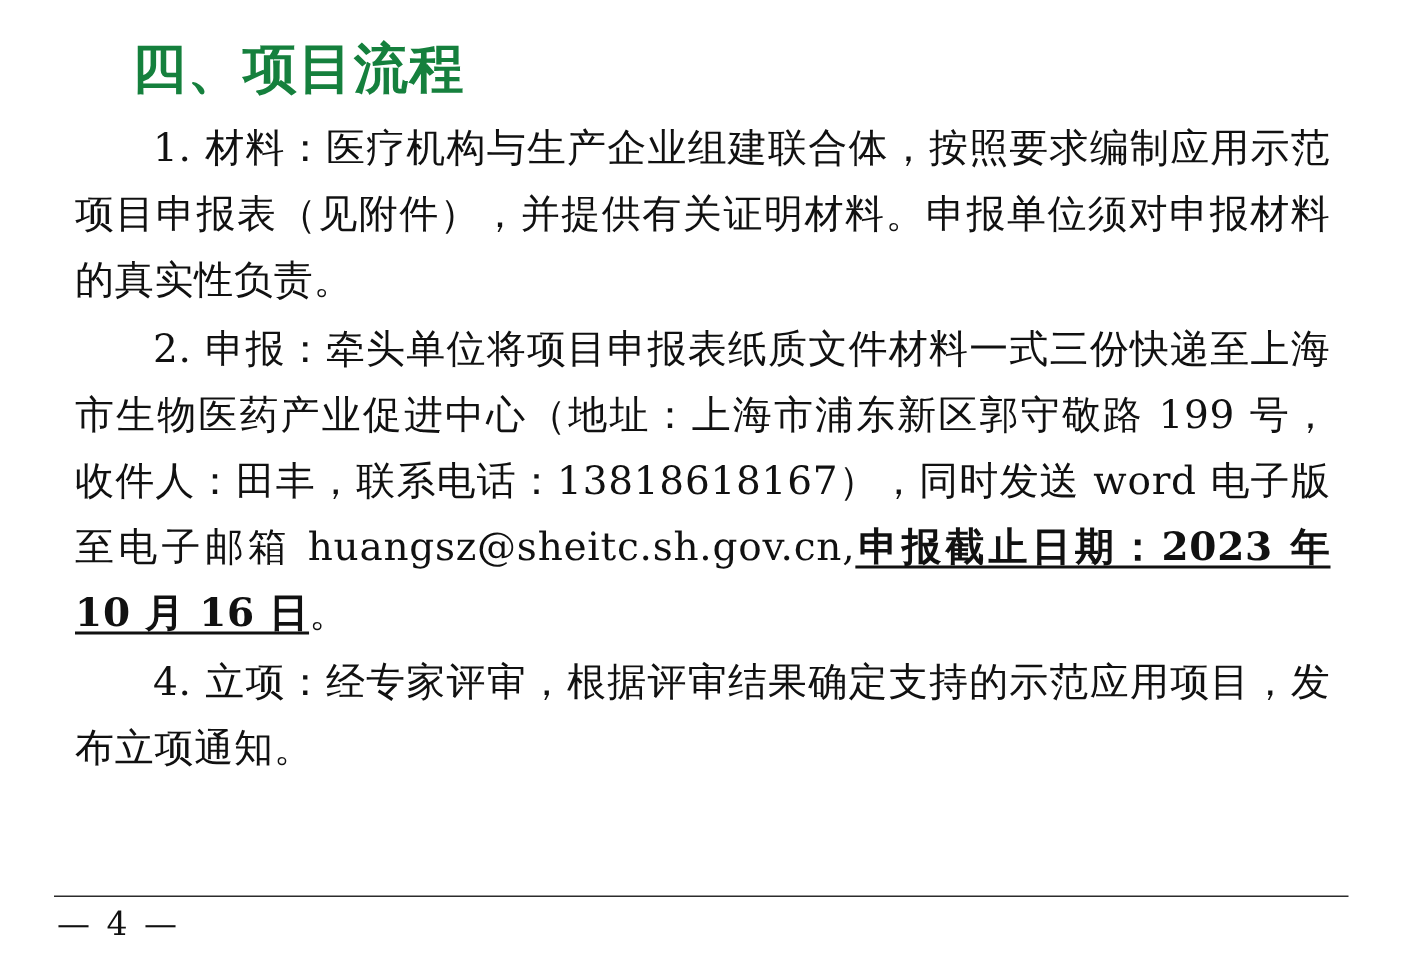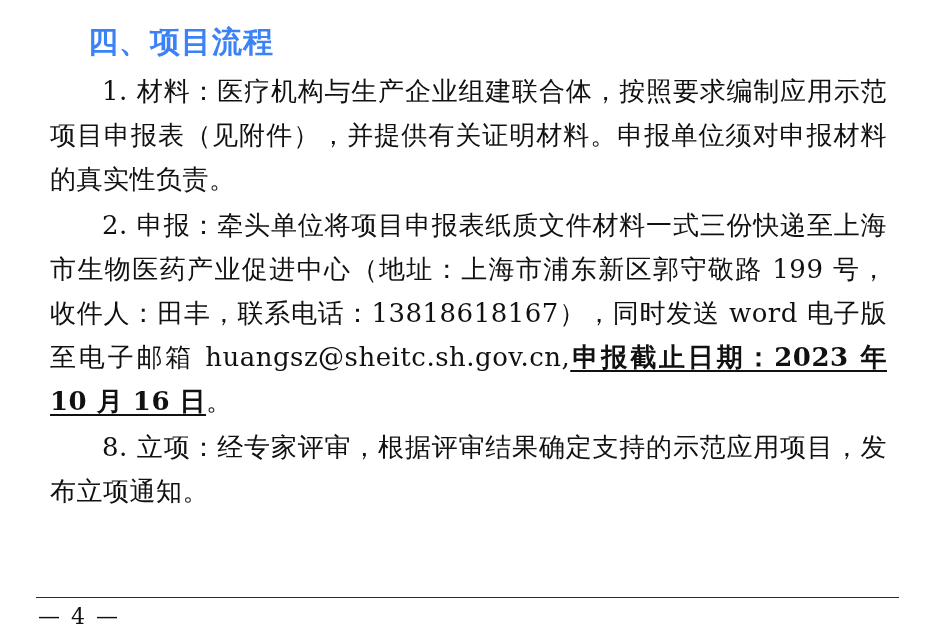--- a/index.html
+++ b/index.html
@@ -17,24 +17,24 @@
   .page {
     position: relative;
     width: 935px;
     height: 635px;
     box-sizing: border-box;
     padding: 10px 36px 0 36px;
   }
   .section-heading {
     font-family: Liberation Mono, monospace;
     font-weight: bold;
-    font-size: 30px;
+    font-size: 36px;
     letter-spacing: 1px;
     margin: 12px 0 6px 52px;
-    color: #3b82f6;
+    color: #15803d;
   }
   .para {
     font-size: 26px;
     line-height: 44px;
     text-align: justify;
     text-justify: inter-ideograph;
     margin: 0 12px 2px 14px;
     text-indent: 52px;
     letter-spacing: 0.5px;
     color: #111;
@@ -66,20 +66,20 @@
 <body>
 
 <div class="page">
 
   <h2 class="section-heading">四、项目流程</h2>
 
   <p class="para">1. 材料：医疗机构与生产企业组建联合体，按照要求编制应用示范项目申报表（见附件），并提供有关证明材料。申报单位须对申报材料的真实性负责。</p>
 
   <p class="para"><span>2. 申报：牵头单位将项目申报表纸质文件材料一式三份快递至上海市生物医药产业促进中心（地址：上海市浦东新区郭守敬路 199 号，收件人：田丰，联系电话：13818618167），同时发送 word 电子版至电子邮箱 huangsz@sheitc.sh.gov.cn,</span><span class="underline-bold">申报截止日期：2023 年 10 月 16 日</span><span>。</span></p>
 
-  <p class="para">8. 立项：经专家评审，根据评审结果确定支持的示范应用项目，发布立项通知。</p>
+  <p class="para">4. 立项：经专家评审，根据评审结果确定支持的示范应用项目，发布立项通知。</p>
 
   <div class="footer">
     <div class="footer-rule"></div>
     <div class="page-number">— 4 —</div>
   </div>
 
 </div>
 
 </body></html>

